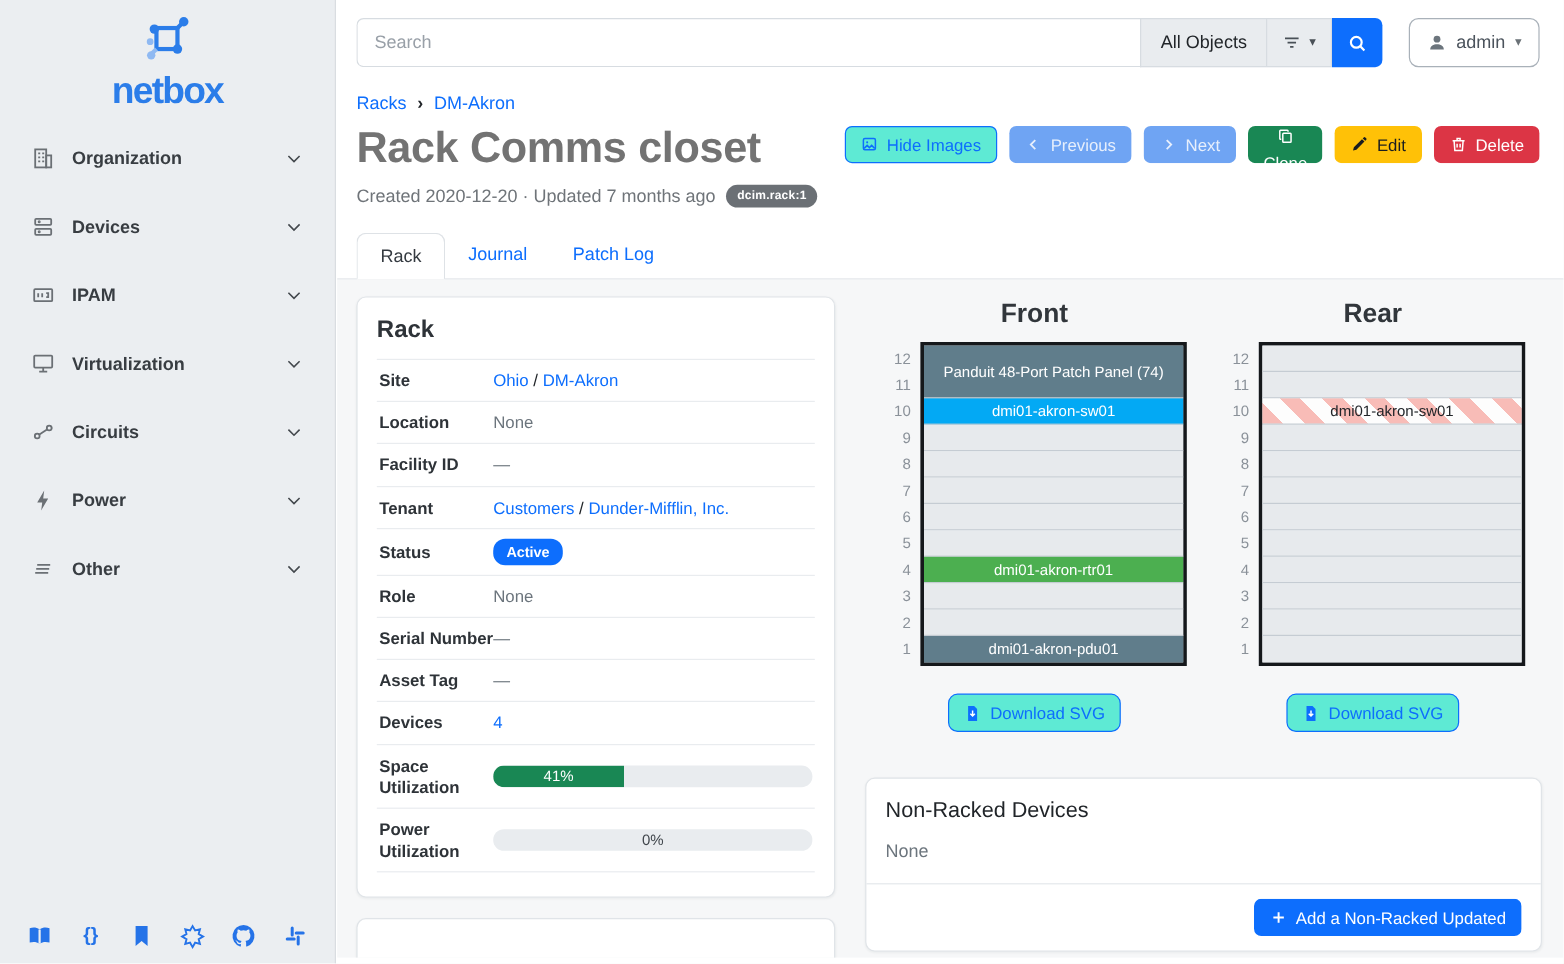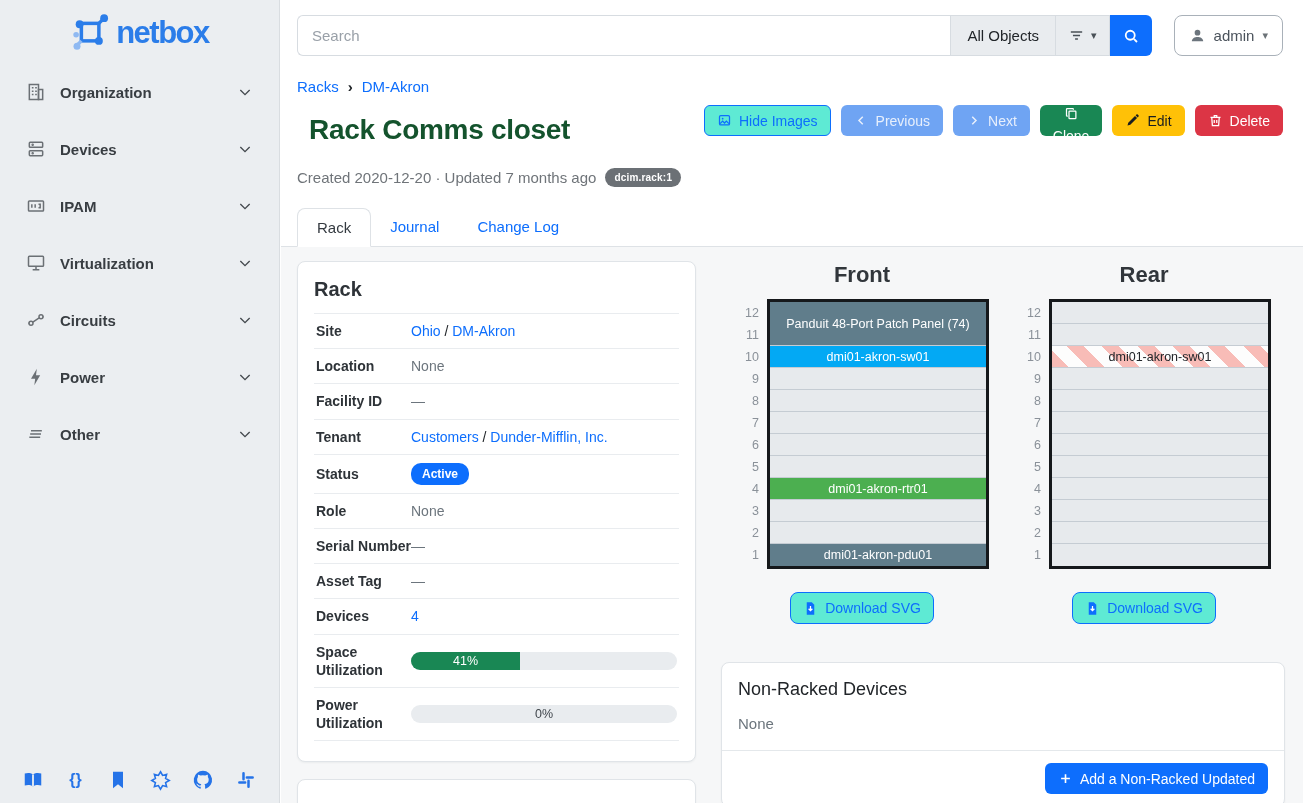--- a/index.html
+++ b/index.html
@@ -10,21 +10,21 @@
   }
   svg { display:block; }
   a { text-decoration:none; cursor:pointer; }
   .link { color:#0d6efd; }
 
   
   .sidebar {
     position:absolute; left:0; top:0; width:280px; height:803px;
     background:#ebeef1; border-right:1px solid #d9dde1;
   }
-  .logo { display:flex; align-items:center; justify-content:center; gap:4px; padding:12px 0 18px; cursor:pointer; }
+  .logo { display:flex; align-items:center; justify-content:center; gap:4px; padding:12px 0 18px; cursor:pointer;flex-direction:column; }
   .logo-text { font-size:31px; font-weight:700; color:#2b7de9; letter-spacing:-1.5px; }
   .nav-item {
     display:flex; align-items:center; height:40px; margin:0 12px 17px; padding:0 14px;
     border-radius:6px; cursor:pointer;
   }
   .nav-icon { width:20px; height:20px; color:#6b7075; margin-right:14px; flex:none; }
   .nav-label { font-size:15px; font-weight:700; color:#383d42; flex:1; }
   .nav-chevron { width:16px; height:16px; color:#43484d; }
   .sidebar-footer {
     position:absolute; bottom:12px; left:0; right:0;
@@ -59,21 +59,21 @@
   .user-btn {
     margin-left:22px; height:41px; border:1px solid #a9b1b9; border-radius:8px; background:#fff;
     display:flex; align-items:center; gap:8px; padding:0 14px; color:#4b535c; font-size:15px; cursor:pointer;
   }
   .user-btn .caret { color:#6b7277; }
 
   .breadcrumb { margin:22px 0 0 16px; font-size:15px; display:flex; align-items:center; gap:9px; }
   .crumb-sep { color:#212529; font-weight:700; font-size:15px; }
 
   .title-row { display:flex; align-items:flex-start; justify-content:space-between; margin:7px 20px 0 16px; }
-  .page-title { font-size:28px; font-weight:700; color:#14532d; margin:12px; letter-spacing:-0.3px; }
+  .page-title { font-size:36px; font-weight:700; color:#737373; margin:0; letter-spacing:-0.3px; }
 
   .actions { display:flex; gap:10px; margin-top:3px; }
   .btn {
     height:31px; padding:0 12px; border-radius:6px; font-size:14px; font-family:inherit;
     display:inline-flex; align-items:center; gap:7px; border:1px solid transparent; cursor:pointer; white-space:nowrap;
   }
   .btn svg { width:15px; height:15px; }
   .btn-outline-primary { background:#5eead4; border-color:#0d6efd; color:#0d6efd; }
   .btn-soft { background:#6fa4f3; color:#e7effc; }
   .btn-success { background:#198754; color:#fff;flex-direction:column; }
@@ -406,21 +406,21 @@
   </div>
 
   <div class="meta-row">
     <span>Created 2020-12-20 · Updated 7 months ago</span>
     <span class="object-badge">dcim.rack:1</span>
   </div>
 
   <div class="tabs">
     <div class="tab active">Rack</div>
     <div class="tab inactive">Journal</div>
-    <div class="tab inactive">Change Log</div>
+    <div class="tab inactive">Patch Log</div>
   </div>
 
   <div class="tab-pane">
 
     <div class="left-col">
       <div class="card rack-card">
         <div class="card-title">Rack</div>
         <div class="attr-table">
 
           <div class="attr-row first">

